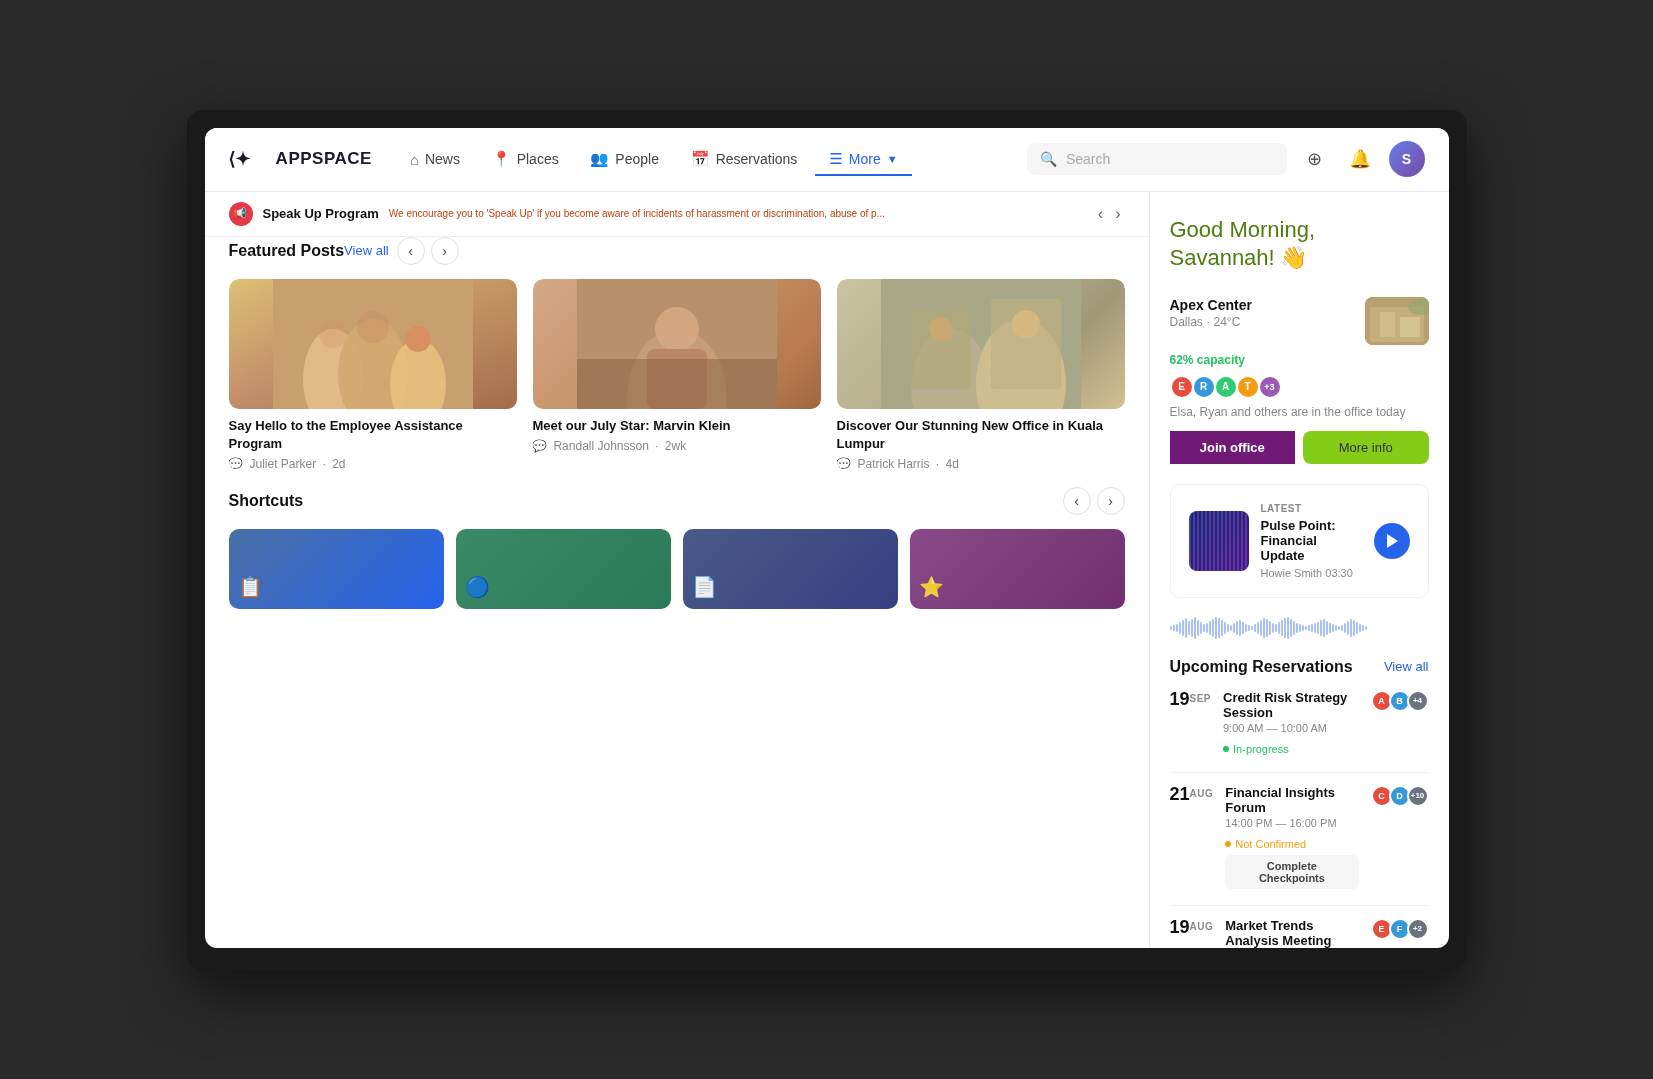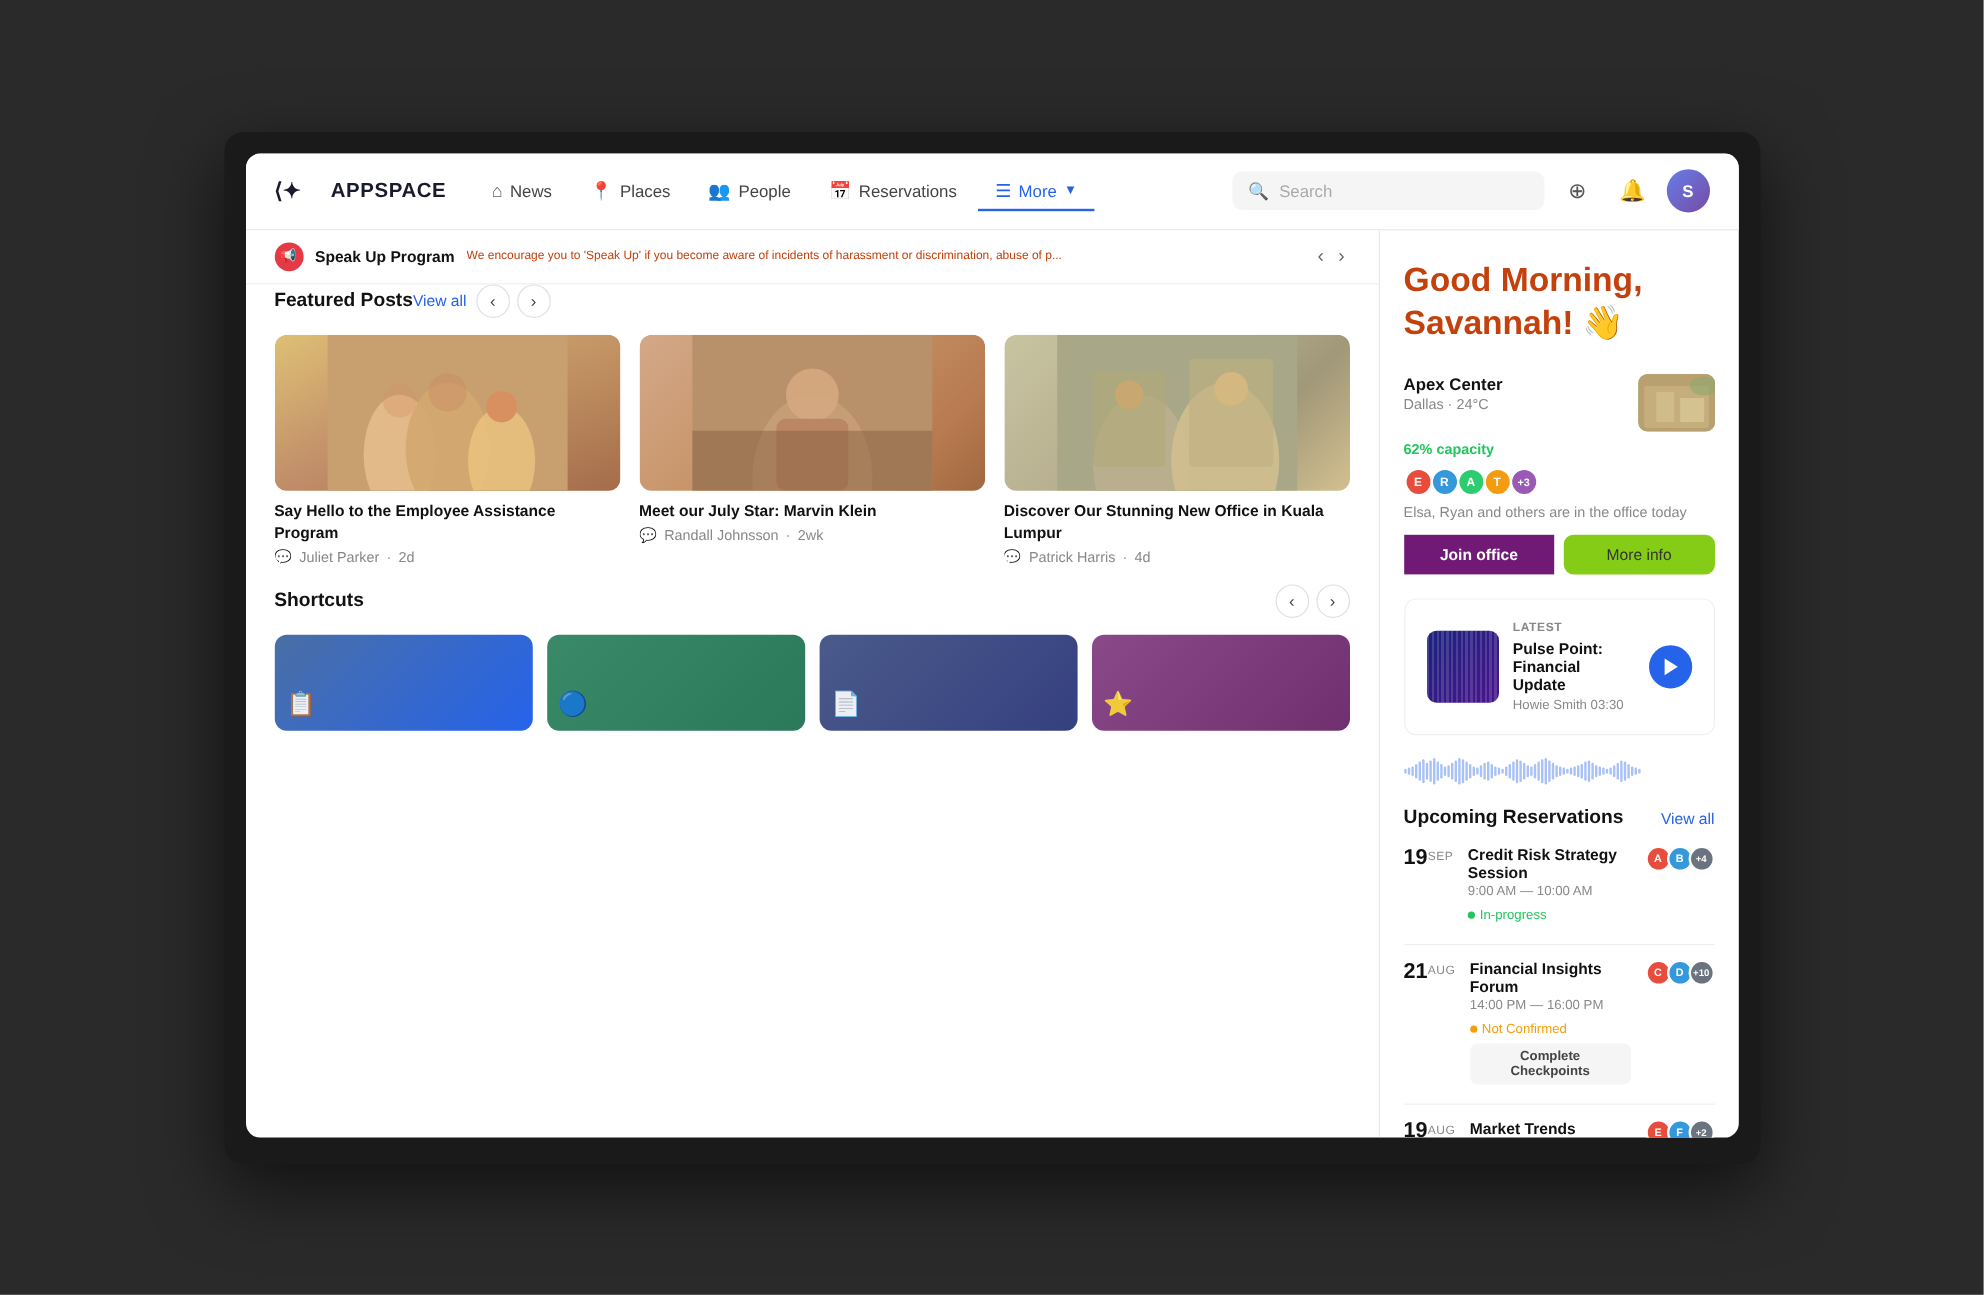--- a/index.html
+++ b/index.html
@@ -370,23 +370,23 @@
       position: absolute;
       bottom: 10px;
       left: 10px;
       font-size: 20px;
       color: rgba(255,255,255,0.9);
     }
 
     
     .greeting-section { margin-bottom: 24px; }
     .greeting-title {
-      font-size: 28px;
-      font-weight: 700;
-      color: #c2410c;
+      font-size: 22px;
+      font-weight: 400;
+      color: #4d7c0f;
       line-height: 1.3;
     }
 
     .office-card {
       background: #fff;
       border-radius: 10px;
       margin-bottom: 20px;
     }
     .office-header {
       display: flex;
@@ -579,21 +579,21 @@
       min-width: 36px;
     }
     .res-day {
       font-size: 18px;
       font-weight: 800;
       color: #111;
       line-height: 1;
     }
     .res-month {
       font-size: 10px;
-      font-weight: 400;
+      font-weight: 700;
       color: #888;
       text-transform: uppercase;
       letter-spacing: 0.5px;
       text-align: center;
     }
     .res-info { flex: 1; }
     .res-title {
       font-size: 13px;
       font-weight: 600;
       color: #111;

